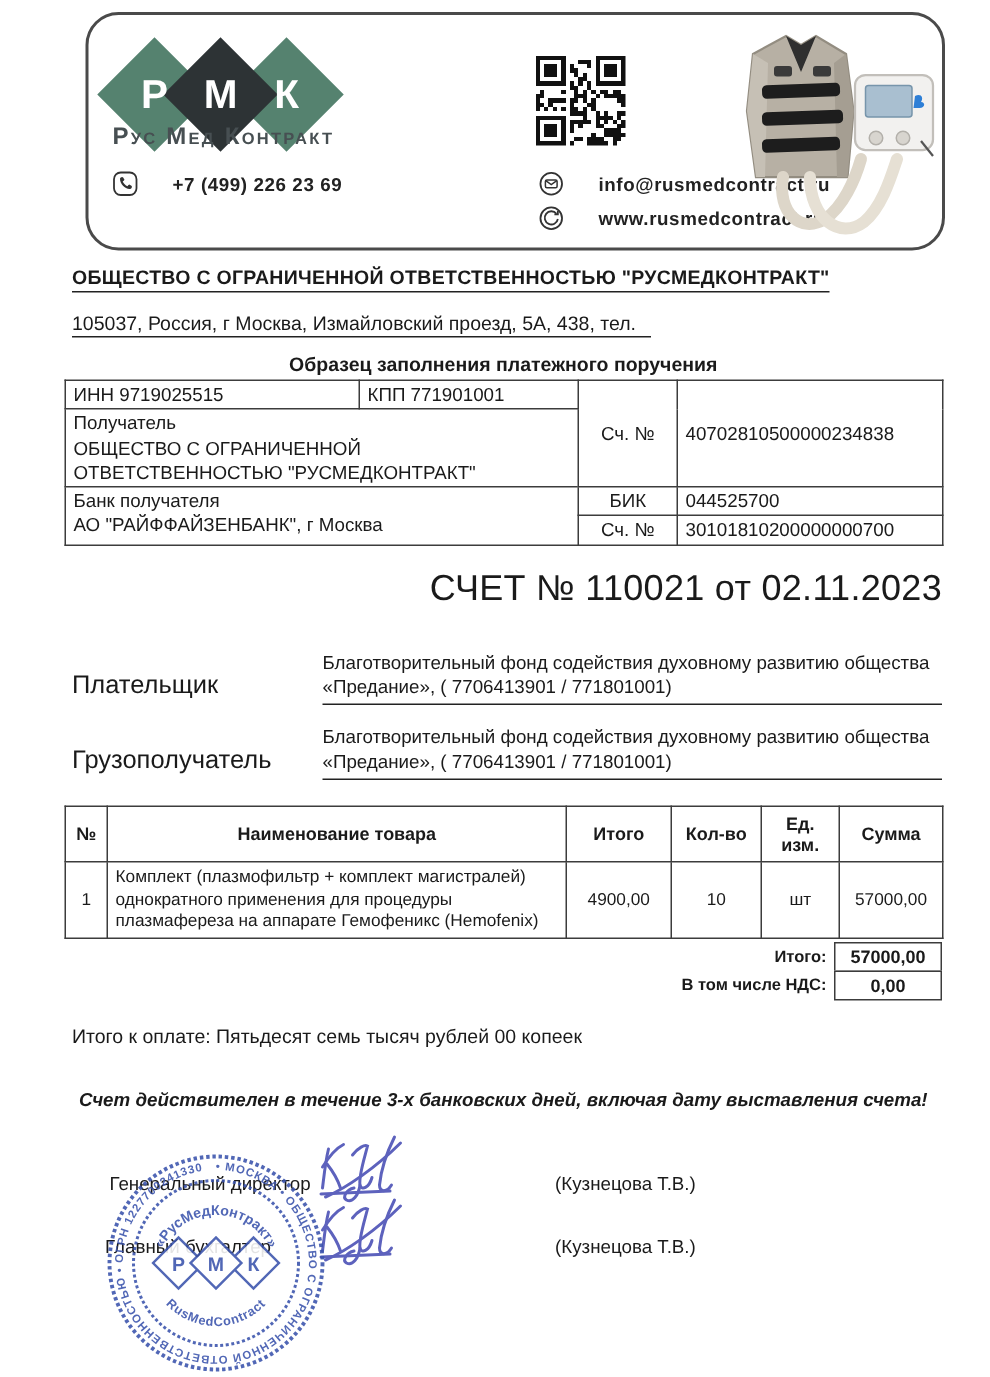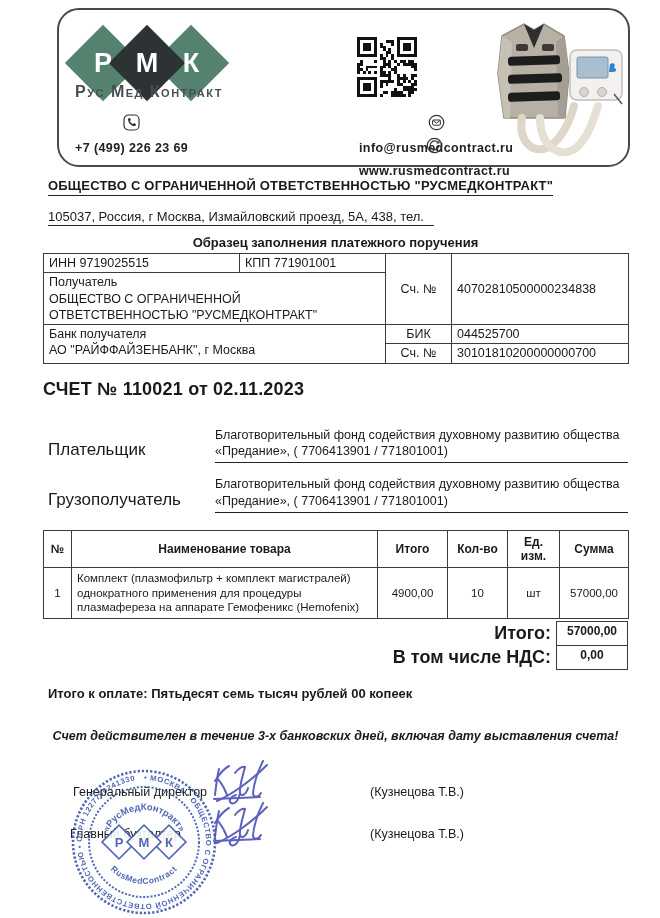--- a/index.html
+++ b/index.html
@@ -9,62 +9,62 @@
   
   .header-card{position:absolute;left:57px;top:8px;width:569px;height:155px;
     border:2px solid #4a4a4a;border-radius:22px;background:#fff;}
   .diamond{position:absolute;width:54px;height:54px;transform:rotate(45deg);}
   .d-green{background:#55826F;}
   .d-dark{background:#2D3335;}
   .d-letter{position:absolute;width:40px;text-align:center;color:#fff;font-weight:800;
     font-size:27px;letter-spacing:0;line-height:1;}
   .brand-name{position:absolute;left:16px;top:73px;font-size:16px;color:#474f52;
     font-variant:small-caps;letter-spacing:1.5px;font-weight:600;}
-  .contact-row{position:absolute;display:flex;align-items:center;gap:10px;font-size:12.5px;
-    color:#222;letter-spacing:.4px;font-weight:600;flex-direction:column;}
+  .contact-row{position:absolute;display:flex;align-items:center;gap:23px;font-size:12.5px;
+    color:#222;letter-spacing:.4px;font-weight:600;}
   .contact-row svg{flex:0 0 auto;}
   .qr-box{position:absolute;left:298px;top:27px;width:60px;height:60px;}
   .qr-box svg{width:60px;height:60px;}
   .product-box{position:absolute;right:4px;top:4px;width:172px;height:147px;overflow:hidden;}
 
   
   .content{position:absolute;left:43px;top:176px;width:585px;}
   .company-title{padding-left:5px;}
   .company-title span{font-size:13px;font-weight:bold;border-bottom:1.5px solid #222;
     padding-bottom:2px;letter-spacing:.2px;}
   .company-address{margin-top:13px;padding-left:5px;}
   .company-address span{font-size:13px;border-bottom:1.5px solid #222;padding-bottom:1px;padding-right:10px;}
   .sample-caption{margin-top:10px;text-align:center;font-weight:bold;font-size:13px;}
 
   table{border-collapse:collapse;table-layout:fixed;}
   .pay-table{margin-top:3px;width:585px;font-size:12.5px;}
   .pay-table td{border:1.5px solid #3c3c3c;padding:1px 5px;vertical-align:middle;line-height:1.3;}
   .pay-table .lbl-c{text-align:center;}
   .pay-table .top-al{vertical-align:top;}
 
-  .invoice-title{margin:15px 0 0;text-align:left;font-size:18px;font-weight:bold;letter-spacing:.2px;}
+  .invoice-title{margin:15px 0 0;text-align:right;font-size:24px;font-weight:normal;letter-spacing:.2px;}
 
   .parties{margin-top:27px;display:flex;flex-direction:column;gap:13px;}
   .party-row{display:flex;align-items:flex-end;}
   .party-label{flex:0 0 167px;padding-left:5px;font-size:17px;padding-bottom:3px;}
   .party-value{flex:1;font-size:12.5px;line-height:1.35;border-bottom:1.5px solid #222;padding-bottom:2px;}
 
   .items-table{margin-top:17px;width:585px;font-size:11.5px;}
   .items-table th{border:1.5px solid #3c3c3c;padding:4px 3px;font-size:12px;font-weight:bold;text-align:center;}
   .items-table td{border:1.5px solid #3c3c3c;padding:3px 5px;vertical-align:middle;line-height:1.28;}
   .items-table .c{text-align:center;}
 
   .totals{margin-top:2px;width:585px;display:flex;flex-direction:column;align-items:flex-end;}
   .tot-row{display:flex;align-items:stretch;}
-  .tot-label{font-size:18px;font-weight:bold;padding:2px 5px 2px 0;align-self:center;}
+  .tot-label{font-size:11px;font-weight:bold;padding:2px 5px 2px 0;align-self:center;}
   .tot-box{width:72px;box-sizing:border-box;border:1.5px solid #3c3c3c;text-align:center;
     font-size:12px;font-weight:bold;padding:2px 2px;background:#fff;}
   .tot-row + .tot-row{margin-top:-1.5px;}
 
-  .total-words{margin-top:16px;padding-left:5px;font-size:13px;font-weight:bold;}
+  .total-words{margin-top:16px;padding-left:5px;font-size:13px;font-weight:normal;}
   .validity-note{margin-top:28px;text-align:center;font-size:12.5px;font-weight:bold;font-style:italic;}
 
   .signatures{position:relative;margin-top:22px;height:110px;}
   .sig-label{position:absolute;font-size:12.5px;}
   .sig-name{position:absolute;font-size:12.5px;}
   .sig-mark{position:absolute;width:66px;height:56px;}
 
   .stamp{position:absolute;left:70px;top:768px;width:148px;height:148px;opacity:.88;}
 </style>
 </head>

